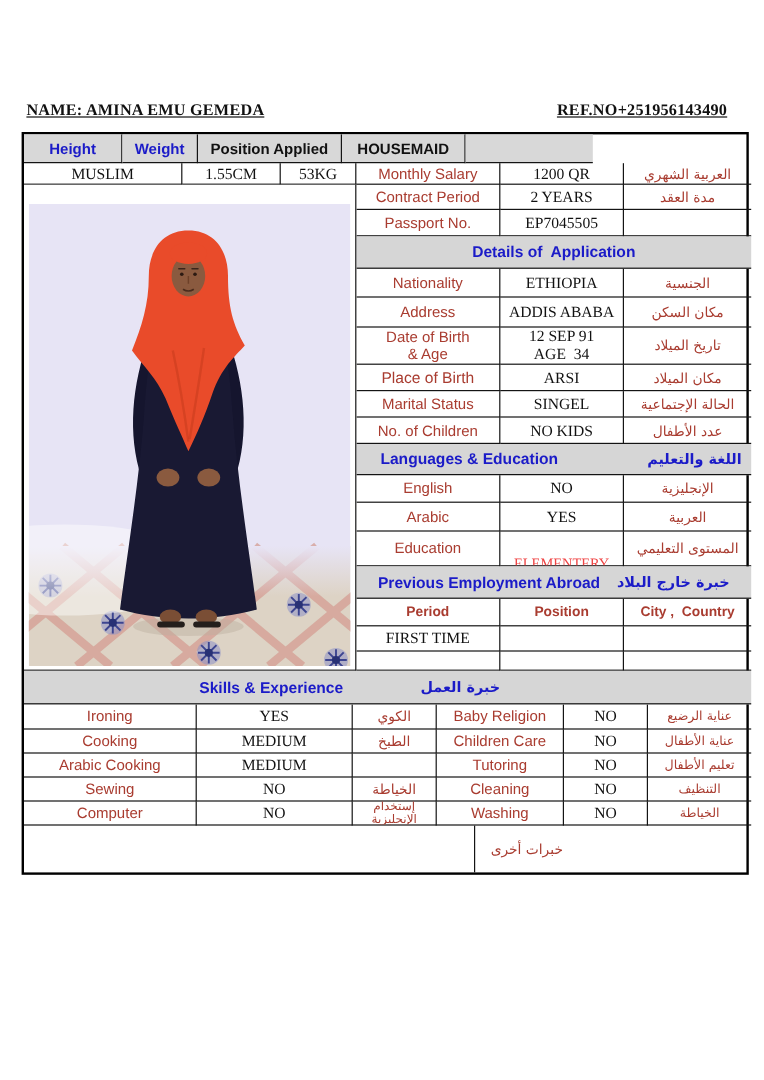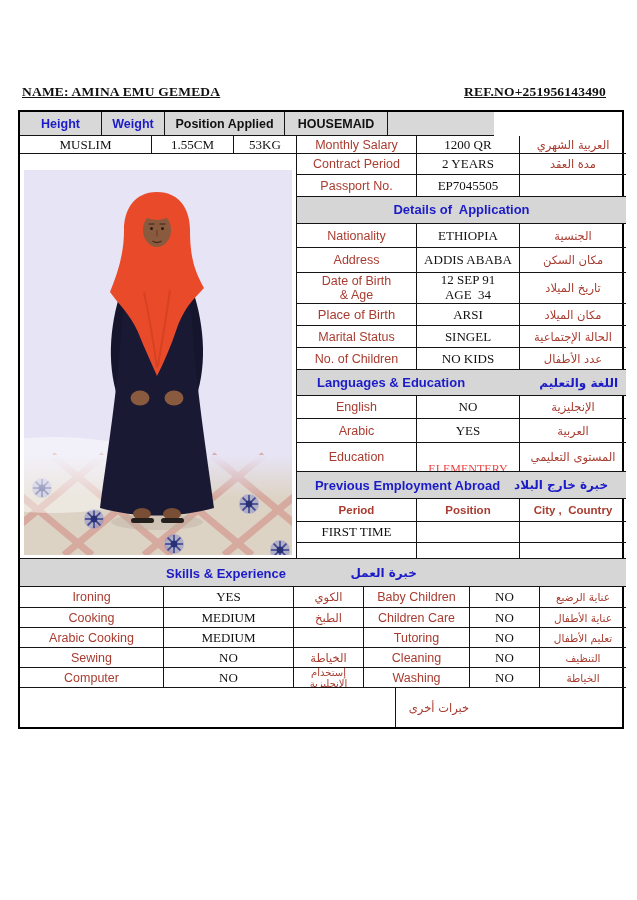--- a/index.html
+++ b/index.html
@@ -382,21 +382,21 @@
       <div class="c" style="width:144px">
           <span class="rl">Ironing</span>
         </div>
       <div class="c" style="width:130px">
           <span class="v">YES</span>
         </div>
       <div class="c" style="width:70px">
           <span class="ar">الكوي</span>
         </div>
       <div class="c" style="width:106px">
-          <span class="rl">Baby Children</span>
+          <span class="rl">Baby Religion</span>
         </div>
       <div class="c" style="width:70px">
           <span class="v">NO</span>
         </div>
       <div class="c" style="width:86px">
           <span class="ar" style="font-size:10.5px">عناية الرضيع</span>
         </div>
     </div>
 
     <div class="r" style="height:20px">

